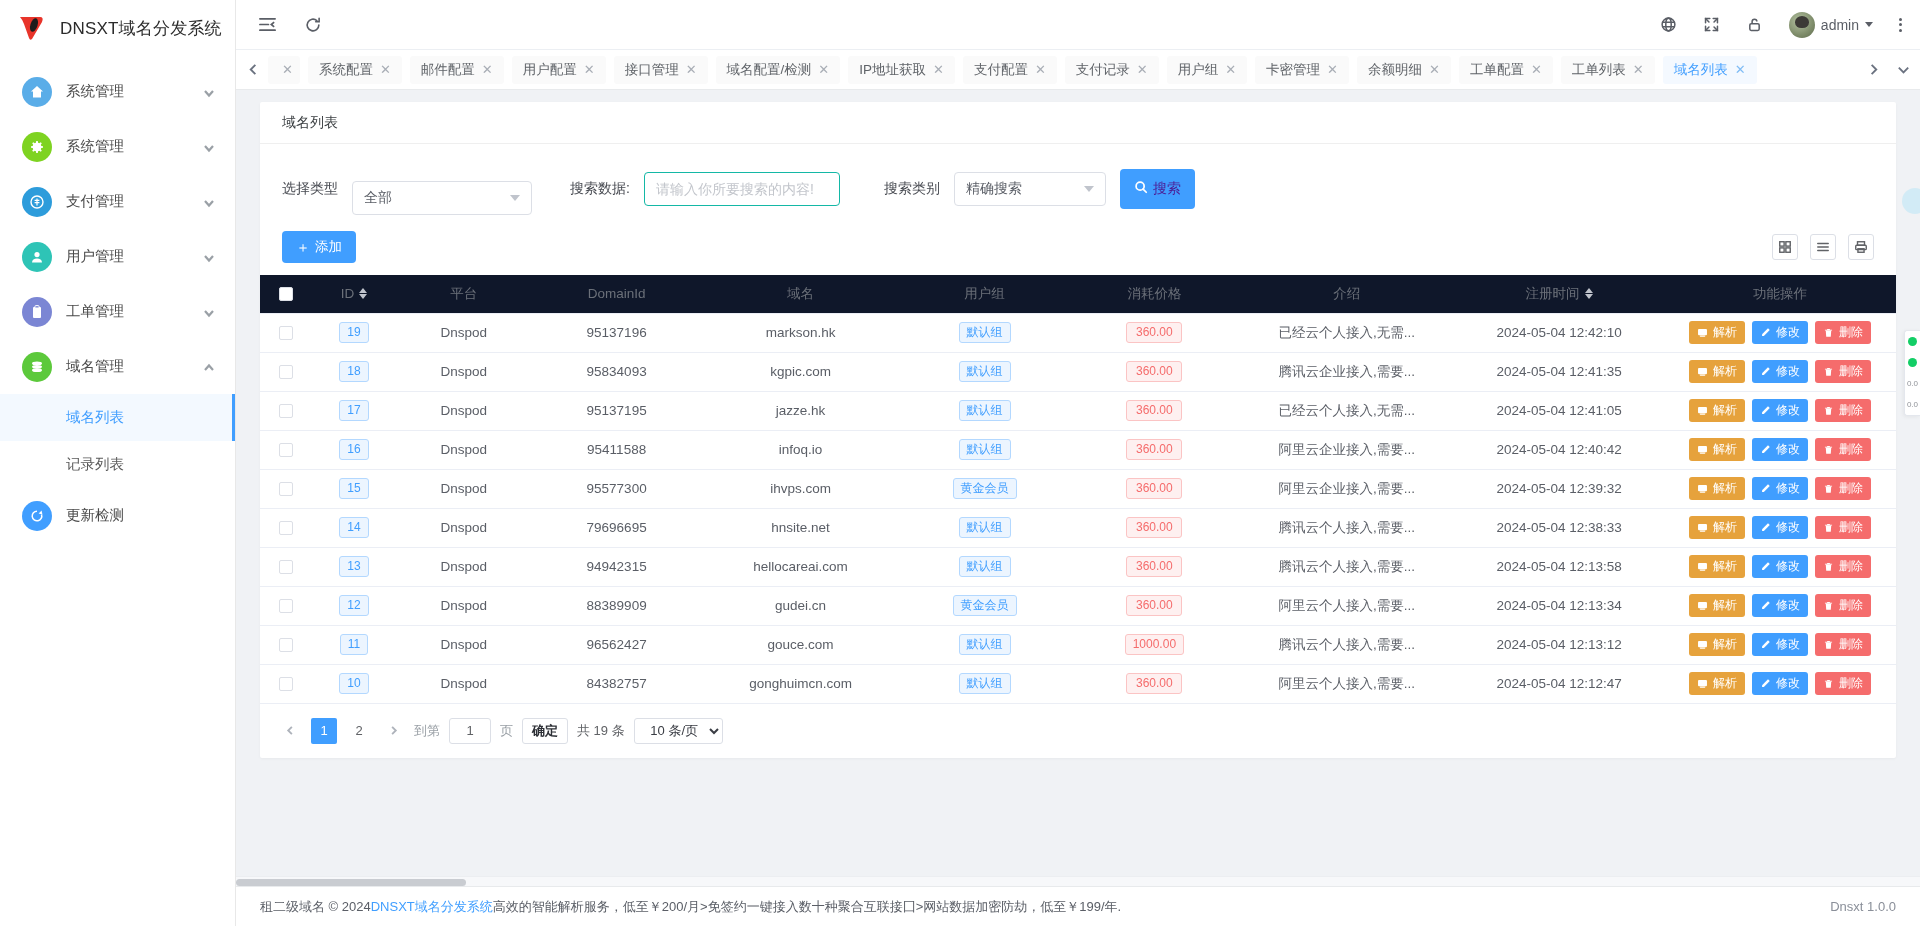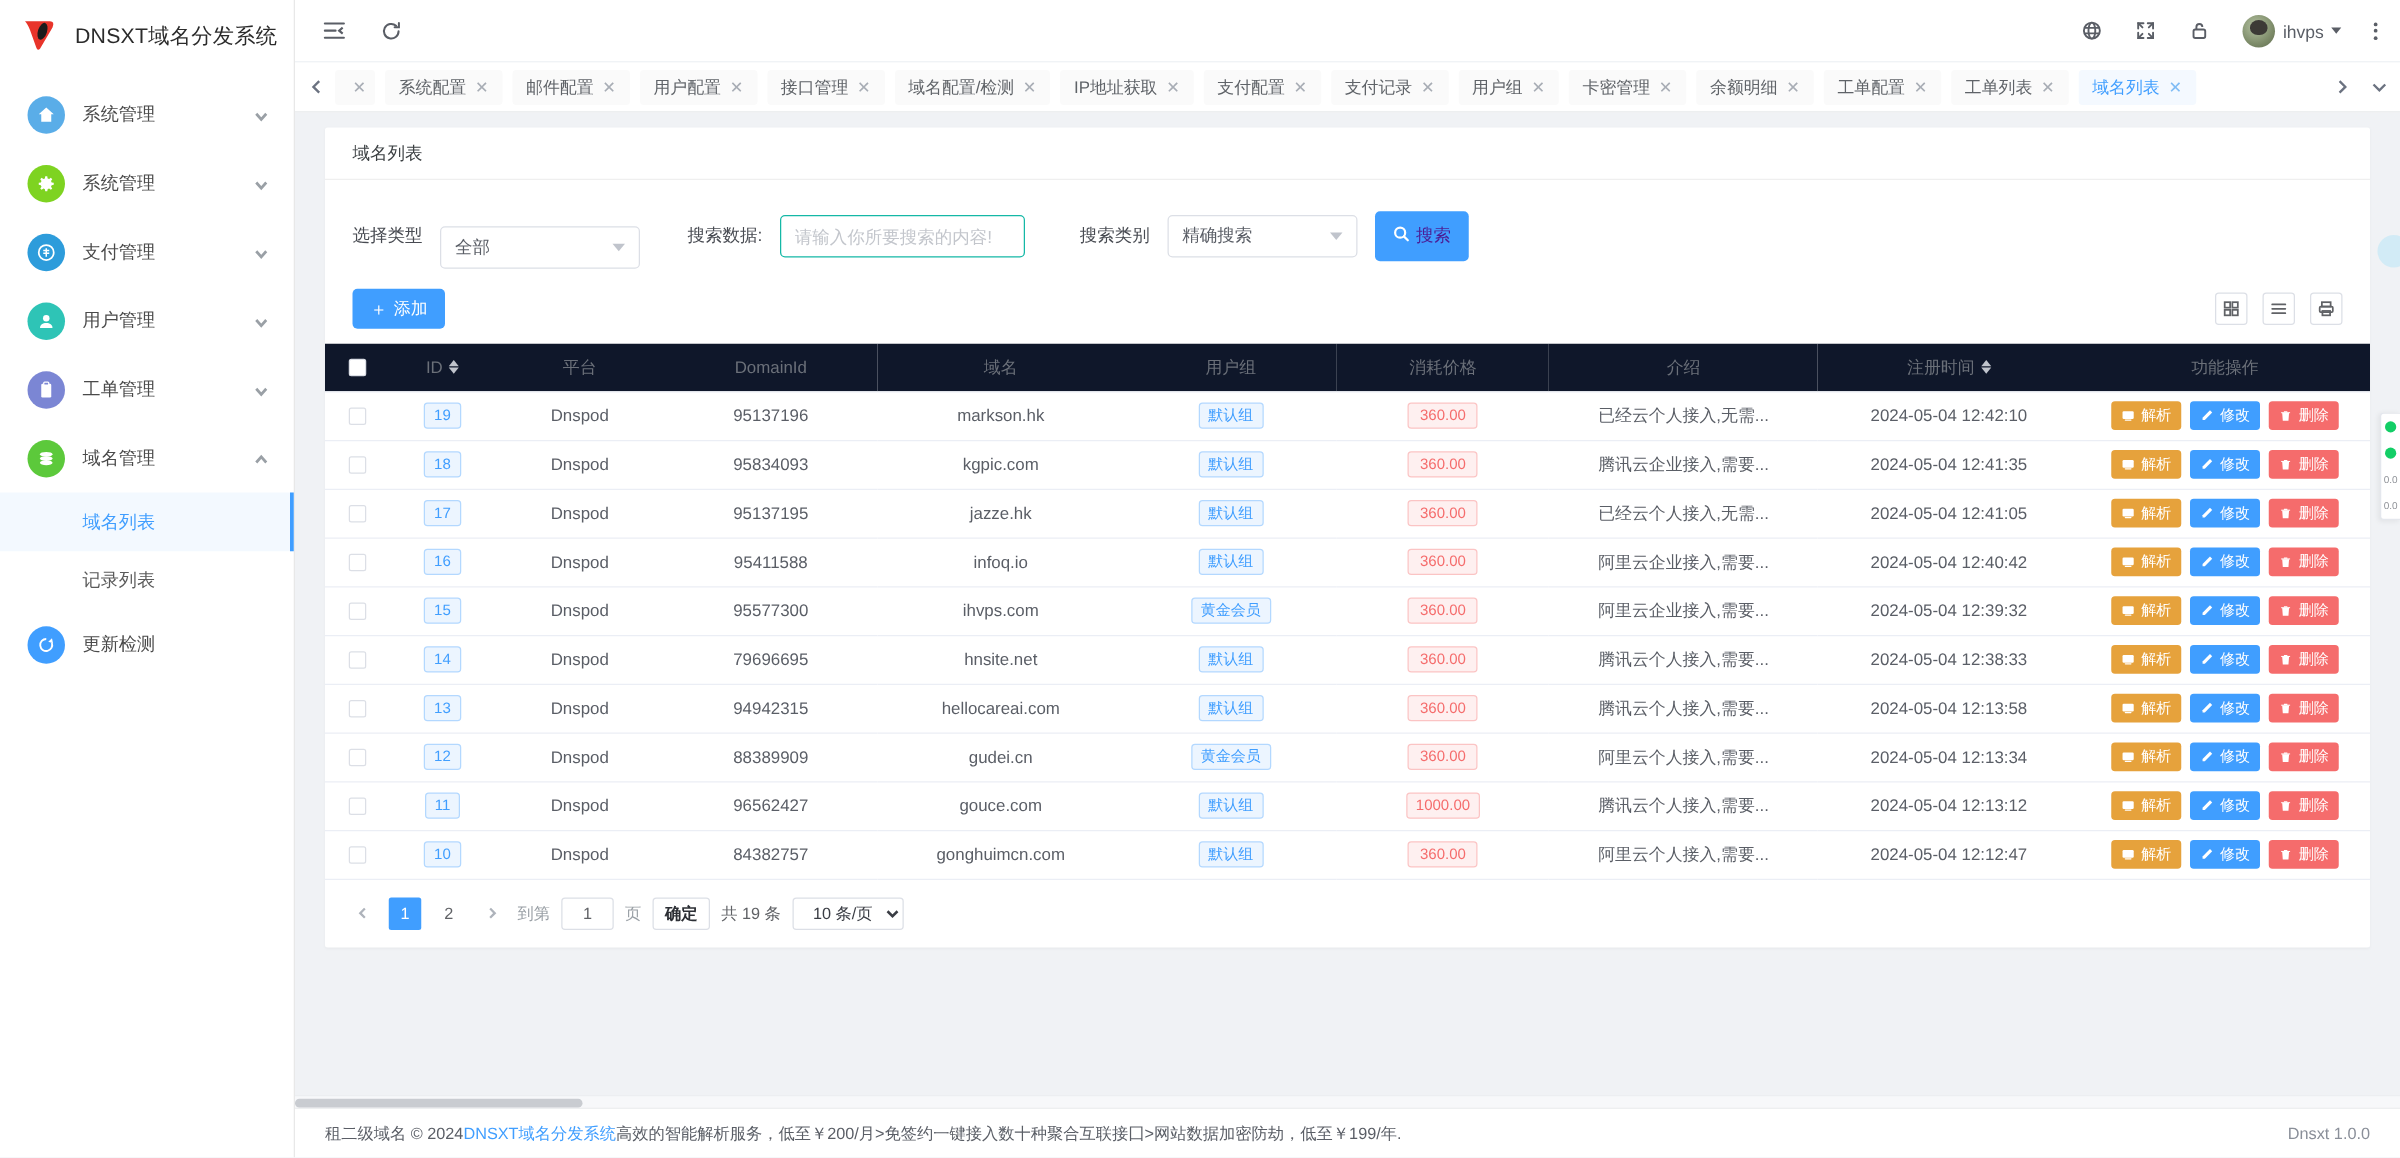--- a/index.html
+++ b/index.html
@@ -123,21 +123,21 @@
   .f-label { font-size: 14px; color: #484b52; margin-right: 14px; white-space: nowrap; }
   .select {
     height: 34px; border: 1px solid #dcdfe6; border-radius: 4px;
     display: flex; align-items: center; padding: 0 11px;
     font-size: 14px; color: #5a5e66; background: #fff; cursor: pointer;
     justify-content: space-between;
   }
   .select .sv { color: #5a5e66; }
   .sel-caret { width: 0; height: 0; border-left: 5px solid transparent;
     border-right: 5px solid transparent; border-top: 6px solid #c0c4cc; margin-left: 14px; }
-  .select-type { width: 160px; margin-right: 38px; margin-top: 19px; }
+  .select-type { width: 180px; margin-right: 38px; margin-top: 19px; }
   .select-cat { width: 152px; margin-right: 14px; }
   .text-input {
     height: 34px; width: 196px; border: 1px solid #14b8a6; border-radius: 4px;
     padding: 0 11px; font-size: 14px; color: #606266; background: #fff;
     margin-right: 44px; outline: none;
   }
   .text-input::placeholder { color: #c3c6cc; }
   .btn-search {
     height: 40px; background: #409eff; color: #4c1d95; border: none; border-radius: 4px;
     padding: 0 14px; font-size: 14px; cursor: pointer;
@@ -417,21 +417,21 @@
             </svg>
         </span>
         <span class="hicon">
           <svg viewBox="0 0 20 20" width="17" height="17">
               <rect x="4.5" y="9" width="11" height="8" rx="1.6"></rect>
               <path d="M7.2 9V6.6a2.8 2.8 0 015.6 0" fill="none"></path>
             </svg>
         </span>
         <span class="avatar-wrap">
           <span class="avatar"></span>
-          <span class="username">ihvps</span>
+          <span class="username">admin</span>
           <span class="caret-down"></span>
         </span>
         <span class="dots">
             <i></i>
             <i></i>
             <i></i>
           </span>
       </div>
     </div>
 

